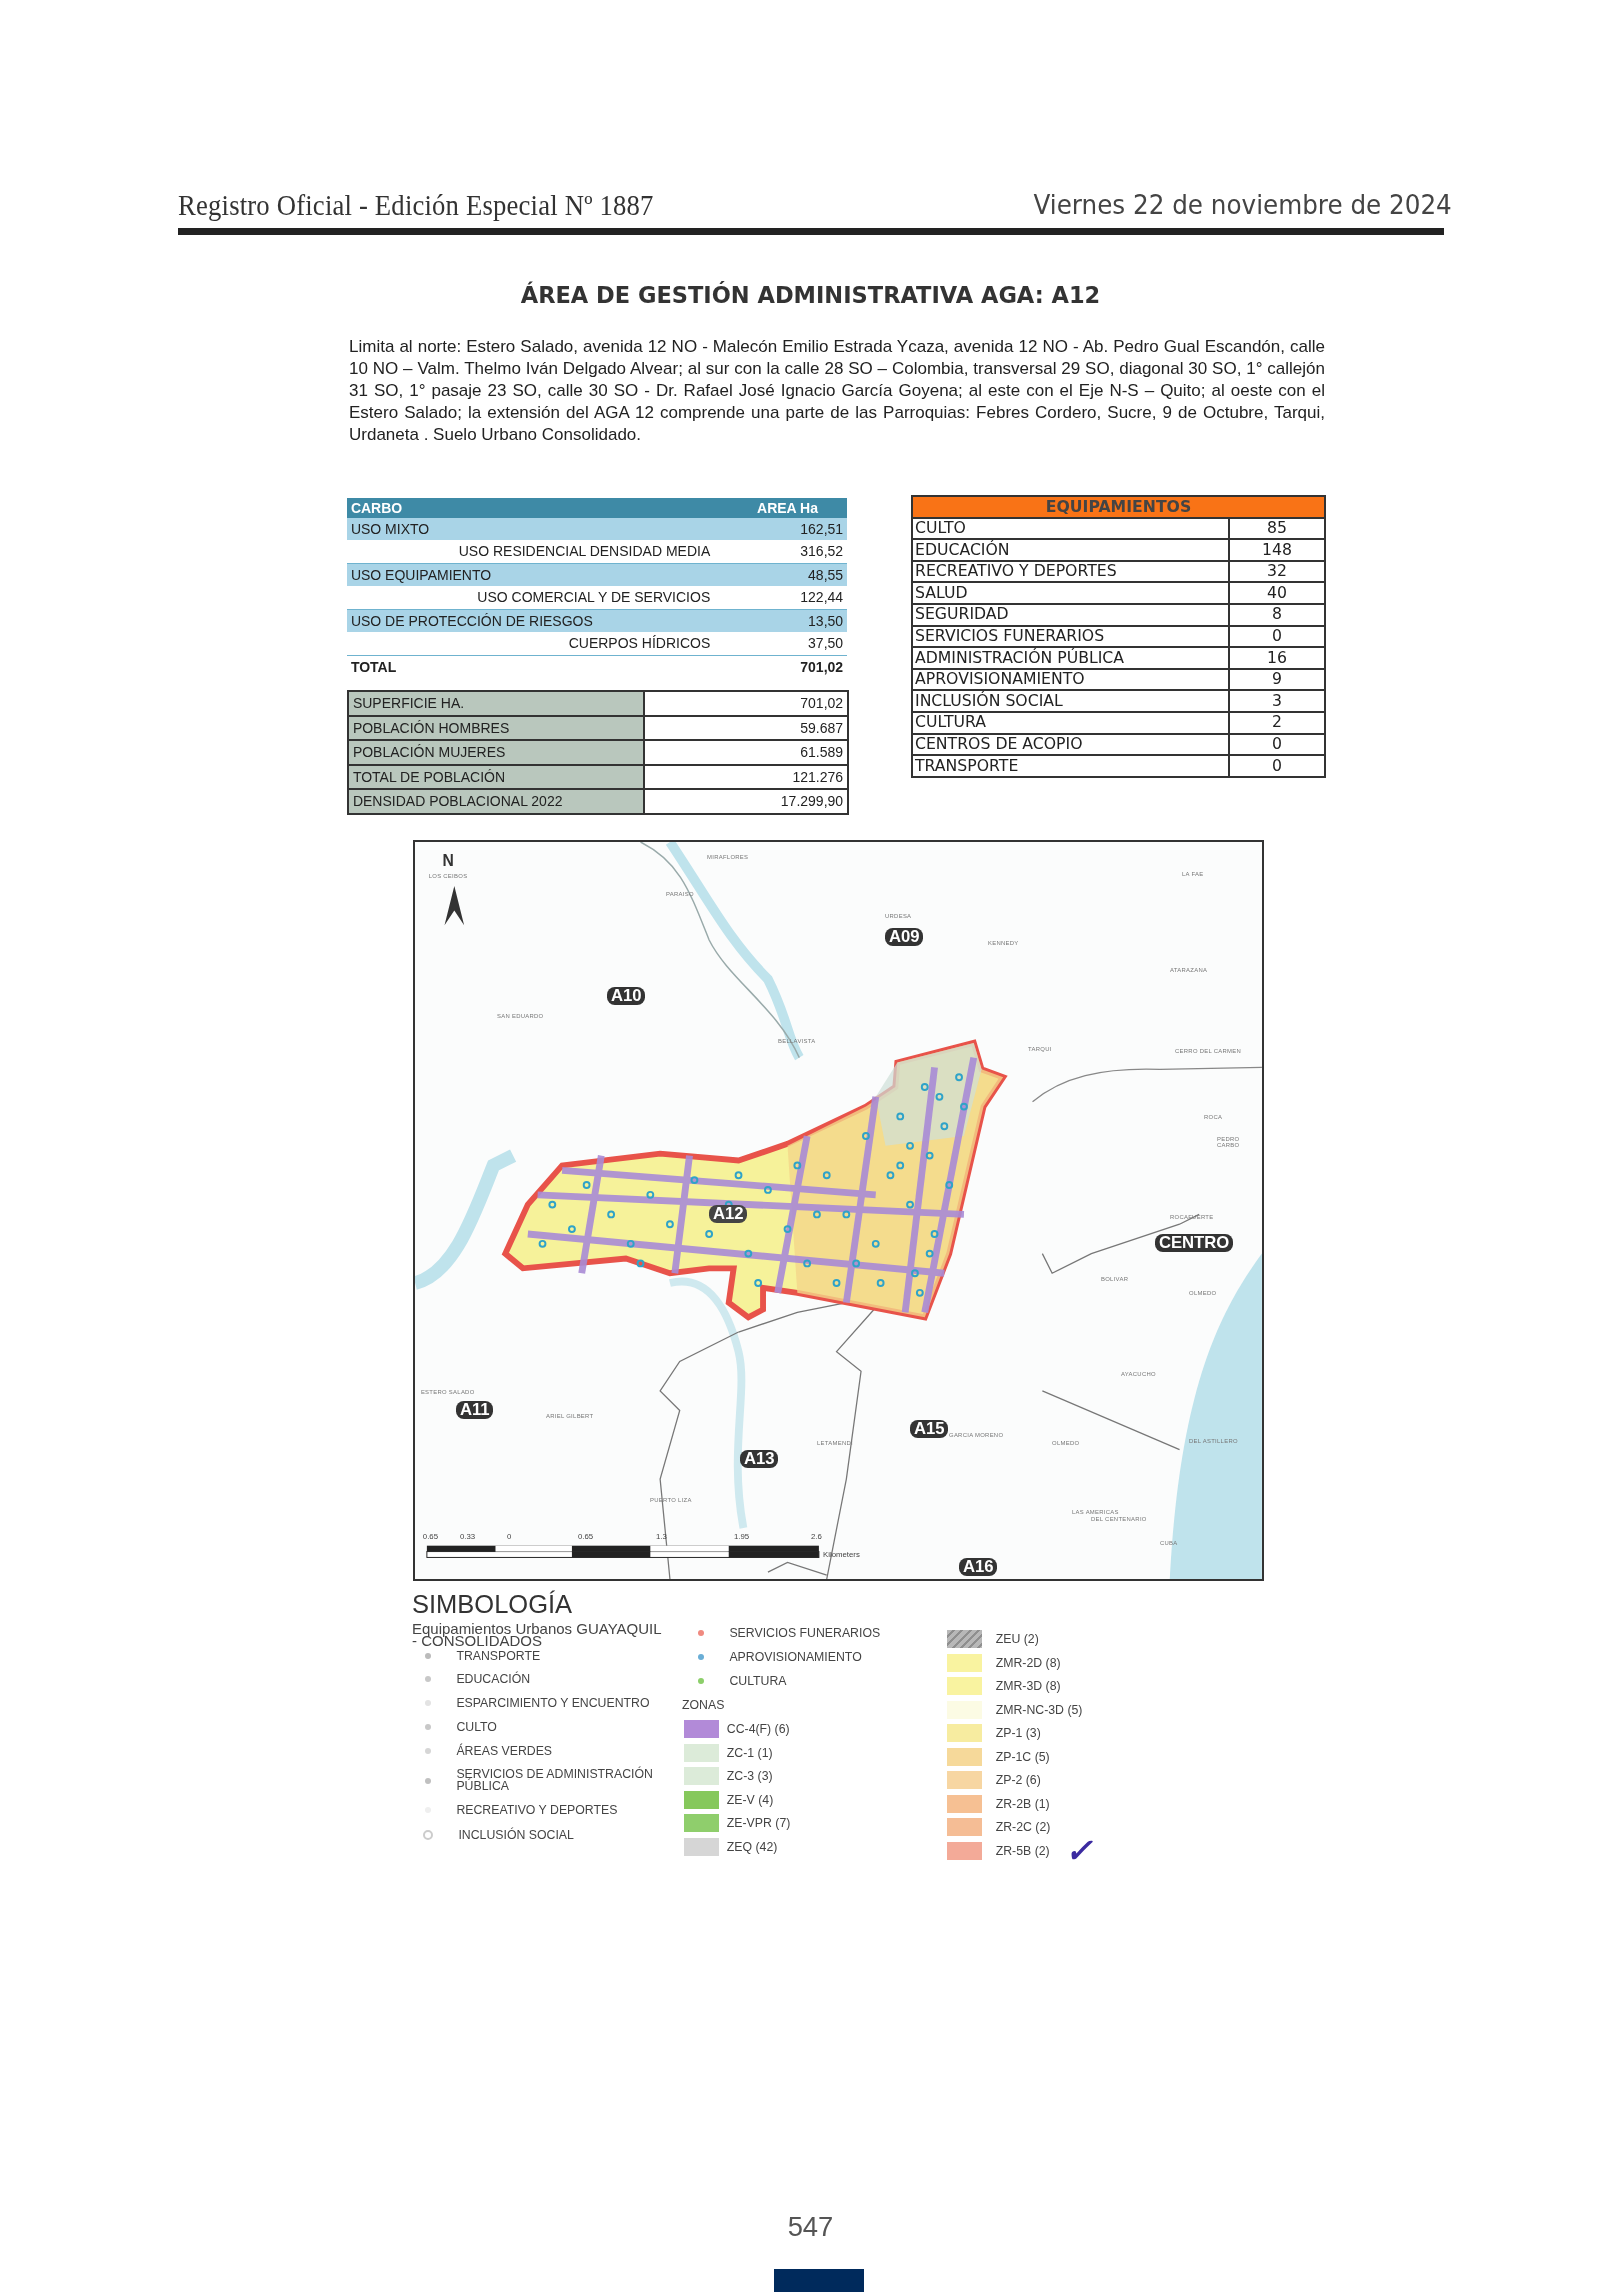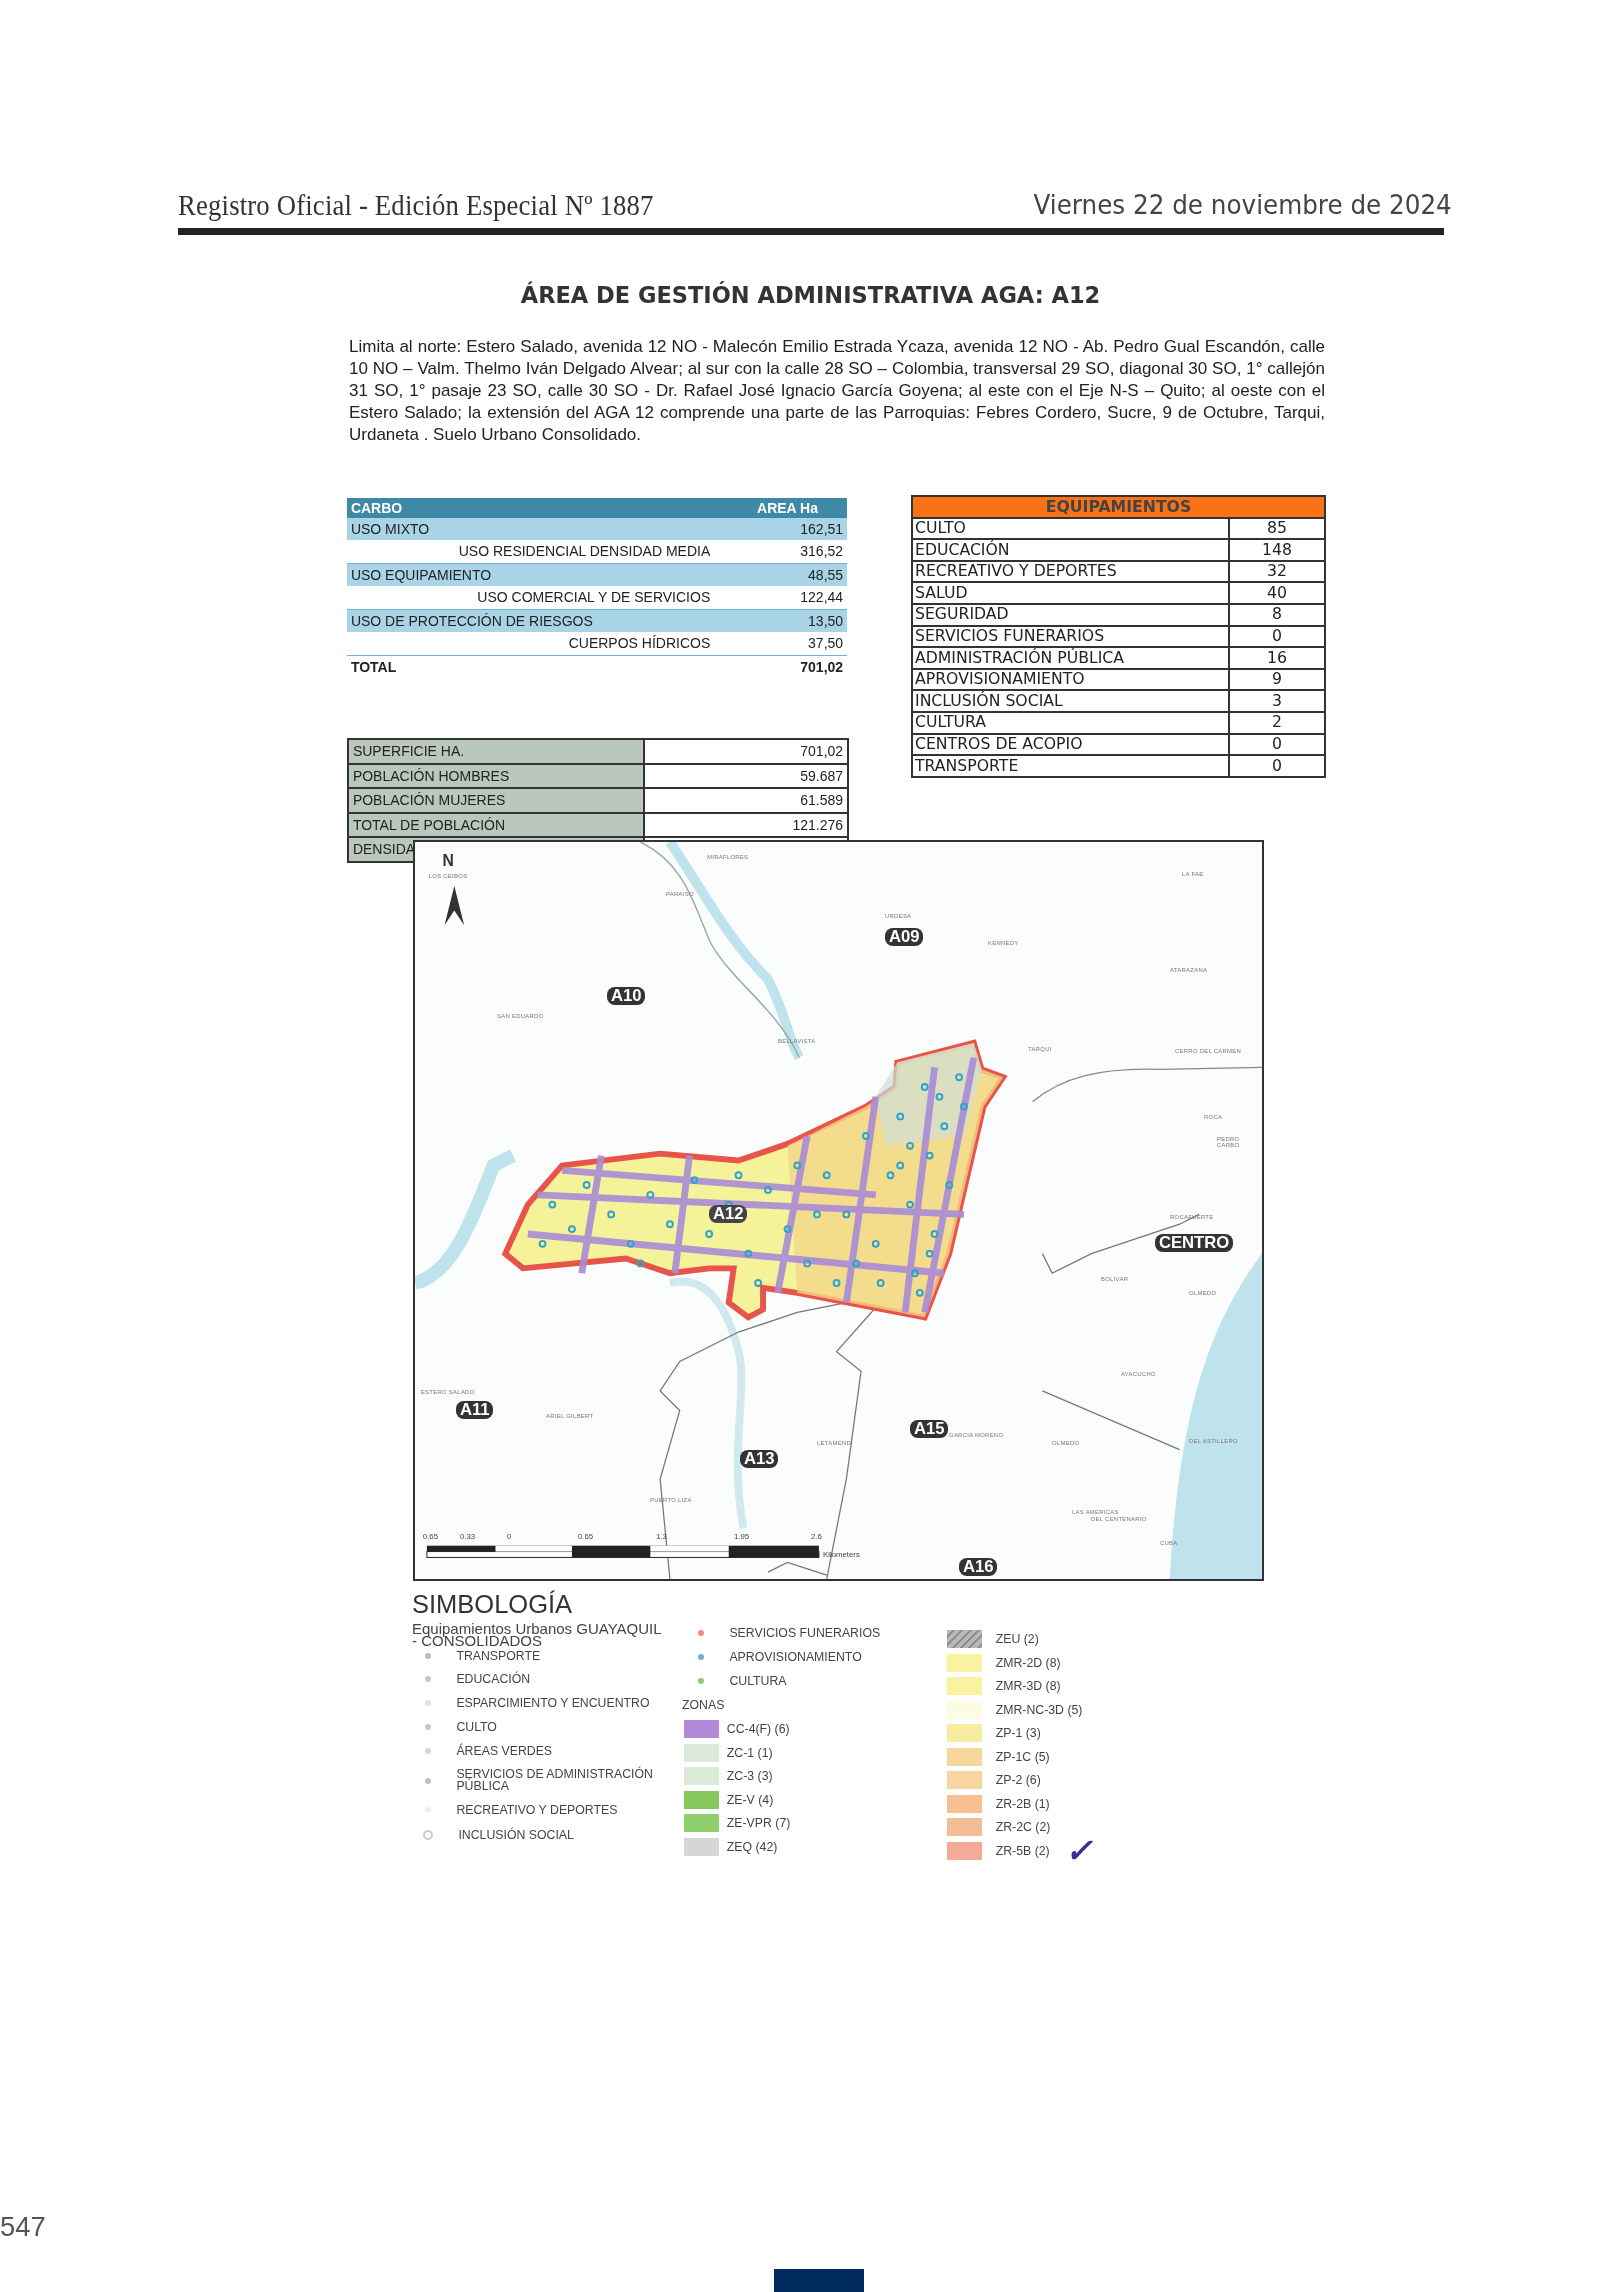--- a/index.html
+++ b/index.html
@@ -10,21 +10,21 @@
   .page-title{position:absolute;left:0;width:1621px;top:282px;text-align:center;font-family:"DejaVu Sans",sans-serif;font-weight:bold;font-size:22.5px;color:#333;}
   .para{position:absolute;left:349px;top:336px;width:976px;font-size:17px;line-height:22px;text-align:justify;color:#222;font-family:"Liberation Sans",sans-serif;}
   
   .usos{position:absolute;left:347px;top:498px;width:500px;border-collapse:collapse;font-size:14px;}
   .usos td{padding:0 3.9px;height:22.5px;}
   .usos .head td{background:#3e8aa6;color:#fff;font-weight:bold;height:19.6px;}
   .usos .blue td{background:#a9d4e7;}
   .usos .white td{background:#fff;border-bottom:1px solid #6fb3cf;text-align:right;}
   .usos .num{text-align:right;}
   .usos .total td{font-weight:bold;background:#fff;}
-  .pob{position:absolute;left:347px;top:690px;width:502px;border-collapse:collapse;font-size:14px;margin-top:48px;}
+  .pob{position:absolute;left:347px;top:690px;width:502px;border-collapse:collapse;font-size:14px;}
   .pob td{border:2px solid #333;height:22.5px;padding:0 3.9px;}
   .pob td.lab{background:#b9c7bd;width:286px;}
   .pob td.val{text-align:right;background:#fff;}
   
   .equip{position:absolute;left:911px;top:495px;width:415px;border-collapse:collapse;font-size:15.7px;font-family:"DejaVu Sans",sans-serif;}
   .equip td{border:2px solid #333;height:19.6px;padding:0 2px;line-height:18.6px;}
   .equip .eh td{background:#f97316;text-align:center;font-weight:bold;color:#444;}
   .equip td.v{text-align:center;width:90px;}
   
   .map{position:absolute;left:413px;top:840px;width:847px;height:737px;border:2.9px solid #333;background:#fbfcfc;overflow:hidden;}
@@ -32,21 +32,21 @@
   .area-label{position:absolute;font-weight:bold;font-size:16.7px;color:#fff;background:#333;border-radius:7.8px;padding:0 3.9px;line-height:17.6px;}
   .nbh{position:absolute;font-size:5.9px;color:#777;letter-spacing:0.3px;}
   .scale-lbl{position:absolute;font-size:7.8px;color:#444;}
   
   .simb-title{position:absolute;left:412px;top:1590px;font-size:25.5px;color:#333;}
   .leg-sub{position:absolute;left:412px;top:1623px;font-size:15px;line-height:11.8px;color:#444;width:255px;}
   .leg-item{position:absolute;font-size:12.3px;color:#444;display:flex;align-items:center;}
   .dot{width:5.9px;height:5.9px;border-radius:50%;display:inline-block;}
   .sw{width:51px;height:17.6px;display:inline-block;margin-right:13.7px;}
   .zonas-lbl{position:absolute;left:682px;top:1698px;font-size:12.3px;color:#444;}
-  .page-num{position:absolute;left:0;width:1621px;top:2211px;text-align:left;font-size:27.4px;color:#555;}
+  .page-num{position:absolute;left:0;width:1621px;top:2211px;text-align:center;font-size:27.4px;color:#555;}
   .foot-bar{position:absolute;left:774px;top:2269px;width:90px;height:23.5px;background:#002a5c;}
   .check{position:absolute;left:1065px;top:1831px;font-size:33px;color:#3b2aa0;font-style:italic;font-weight:bold;}
 </style>
 </head>
 <body>
 
 <div class="hdr-left">Registro Oficial - Edición Especial Nº 1887</div>
 <div class="hdr-right">Viernes 22 de noviembre de 2024</div>
 <div class="hdr-rule"></div>
 

